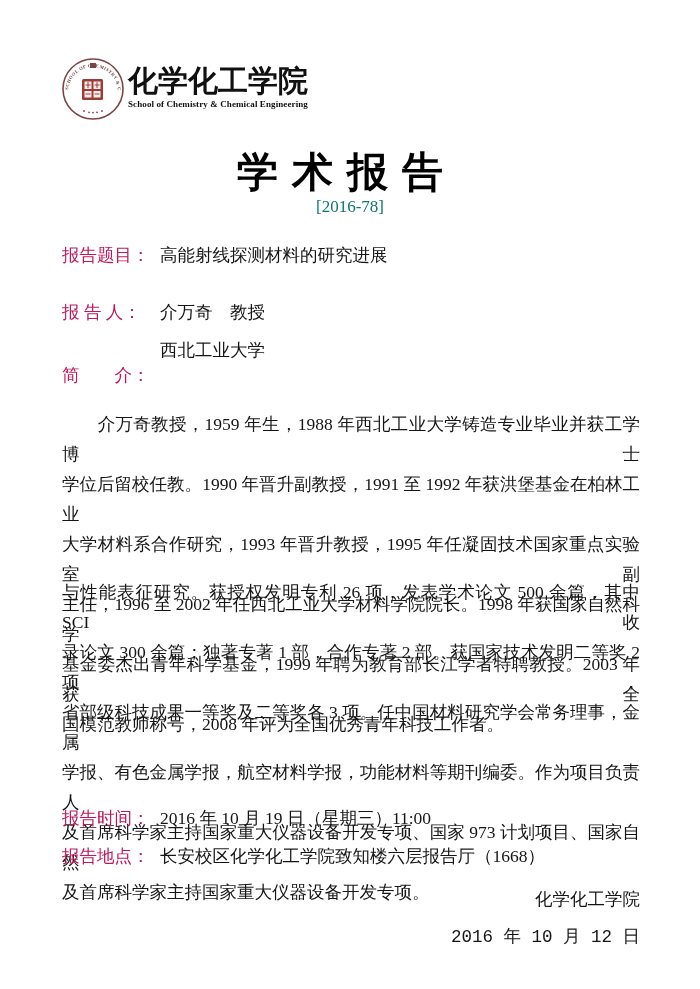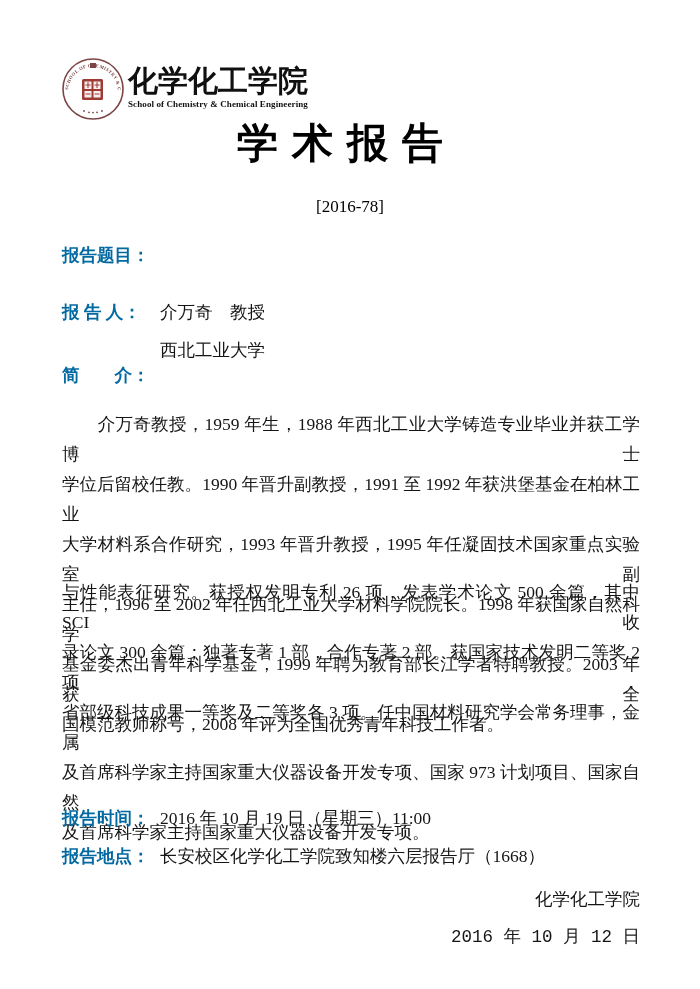--- a/index.html
+++ b/index.html
@@ -15,29 +15,29 @@
   .org-cn{
     font-size:30px;font-weight:bold;line-height:1.0;letter-spacing:0px;
     font-family:"DejaVu Serif","Liberation Serif",serif;color:#101010;
   }
   .org-en{
     font-size:9px;font-weight:bold;margin-top:3px;letter-spacing:0.1px;color:#101010;
     font-family:"Liberation Serif",serif;
   }
   
   .title{
-    position:absolute;top:116px;left:0;width:680px;text-align:center;
+    position:absolute;top:145px;left:0;width:680px;text-align:center;
     font-size:41px;font-weight:900;letter-spacing:14px;text-indent:14px;
     font-family:"DejaVu Serif","Liberation Serif",serif;color:#000;
   }
-  .issue{position:absolute;top:197px;left:0;width:700px;text-align:center;font-size:17px;color:#000000;}
+  .issue{position:absolute;top:197px;left:0;width:700px;text-align:center;font-size:17px;color:#0f766e;}
   
   .doc{position:absolute;left:62px;top:240px;width:578px;font-size:17.5px;line-height:30px;}
   .row{position:absolute;left:0;width:578px;display:flex;align-items:baseline;}
-  .row .label{flex:0 0 98px;font-weight:bold;white-space:nowrap;color:#0369a1;}
+  .row .label{flex:0 0 98px;font-weight:normal;white-space:nowrap;color:#be185d;}
   .row .value{flex:1;color:#151515;}
   .row-topic{top:0;}
   .row-speaker{top:57px;}
   .speaker-univ{position:absolute;top:95px;left:98px;}
   .row-intro{top:120px;}
   .para{position:absolute;left:0;width:578px;}
   .para-1{top:157px;margin-top:12px;}
   .para-2{top:337px;}
   .line{text-align:justify;text-align-last:justify;}
   .line.last{text-align:last;text-align-last:left;}
@@ -91,20 +91,21 @@
     </div>
   </div>
 
   <div class="title">学术报告</div>
   <div class="issue">[2016-78]</div>
 
   <div class="doc">
 
     <div class="row row-topic">
       <span class="label">报告题目：</span>
+      <span class="value">高能射线探测材料的研究进展</span>
     </div>
 
     <div class="row row-speaker">
       <span class="label">报 告 人：</span>
       <span class="value">介万奇　教授</span>
     </div>
 
     <div class="speaker-univ">西北工业大学</div>
 
     <div class="row row-intro">
@@ -119,20 +120,21 @@
         <div class="line">主任，1996 至 2002 年任西北工业大学材料学院院长。1998 年获国家自然科学</div>
         <div class="line">基金委杰出青年科学基金，1999 年聘为教育部长江学者特聘教授。2003 年获全</div>
         <div class="line last">国模范教师称号，2008 年评为全国优秀青年科技工作者。</div>
       </div>
 
     <div class="para para-2">
 
         <div class="line">与性能表征研究。获授权发明专利 26 项，发表学术论文 500 余篇，其中 SCI 收</div>
         <div class="line">录论文 300 余篇；独著专著 1 部，合作专著 2 部。获国家技术发明二等奖 2 项，</div>
         <div class="line">省部级科技成果一等奖及二等奖各 3 项。任中国材料研究学会常务理事，金属</div>
+        <div class="line">学报、有色金属学报，航空材料学报，功能材料等期刊编委。作为项目负责人</div>
         <div class="line">及首席科学家主持国家重大仪器设备开发专项、国家 973 计划项目、国家自然</div>
         <div class="line last">及首席科学家主持国家重大仪器设备开发专项。</div>
       </div>
 
     <div class="row row-time">
       <span class="label">报告时间：</span>
       <span class="value">2016 年 10 月 19 日（星期三）11:00</span>
     </div>
 
     <div class="row row-place">

